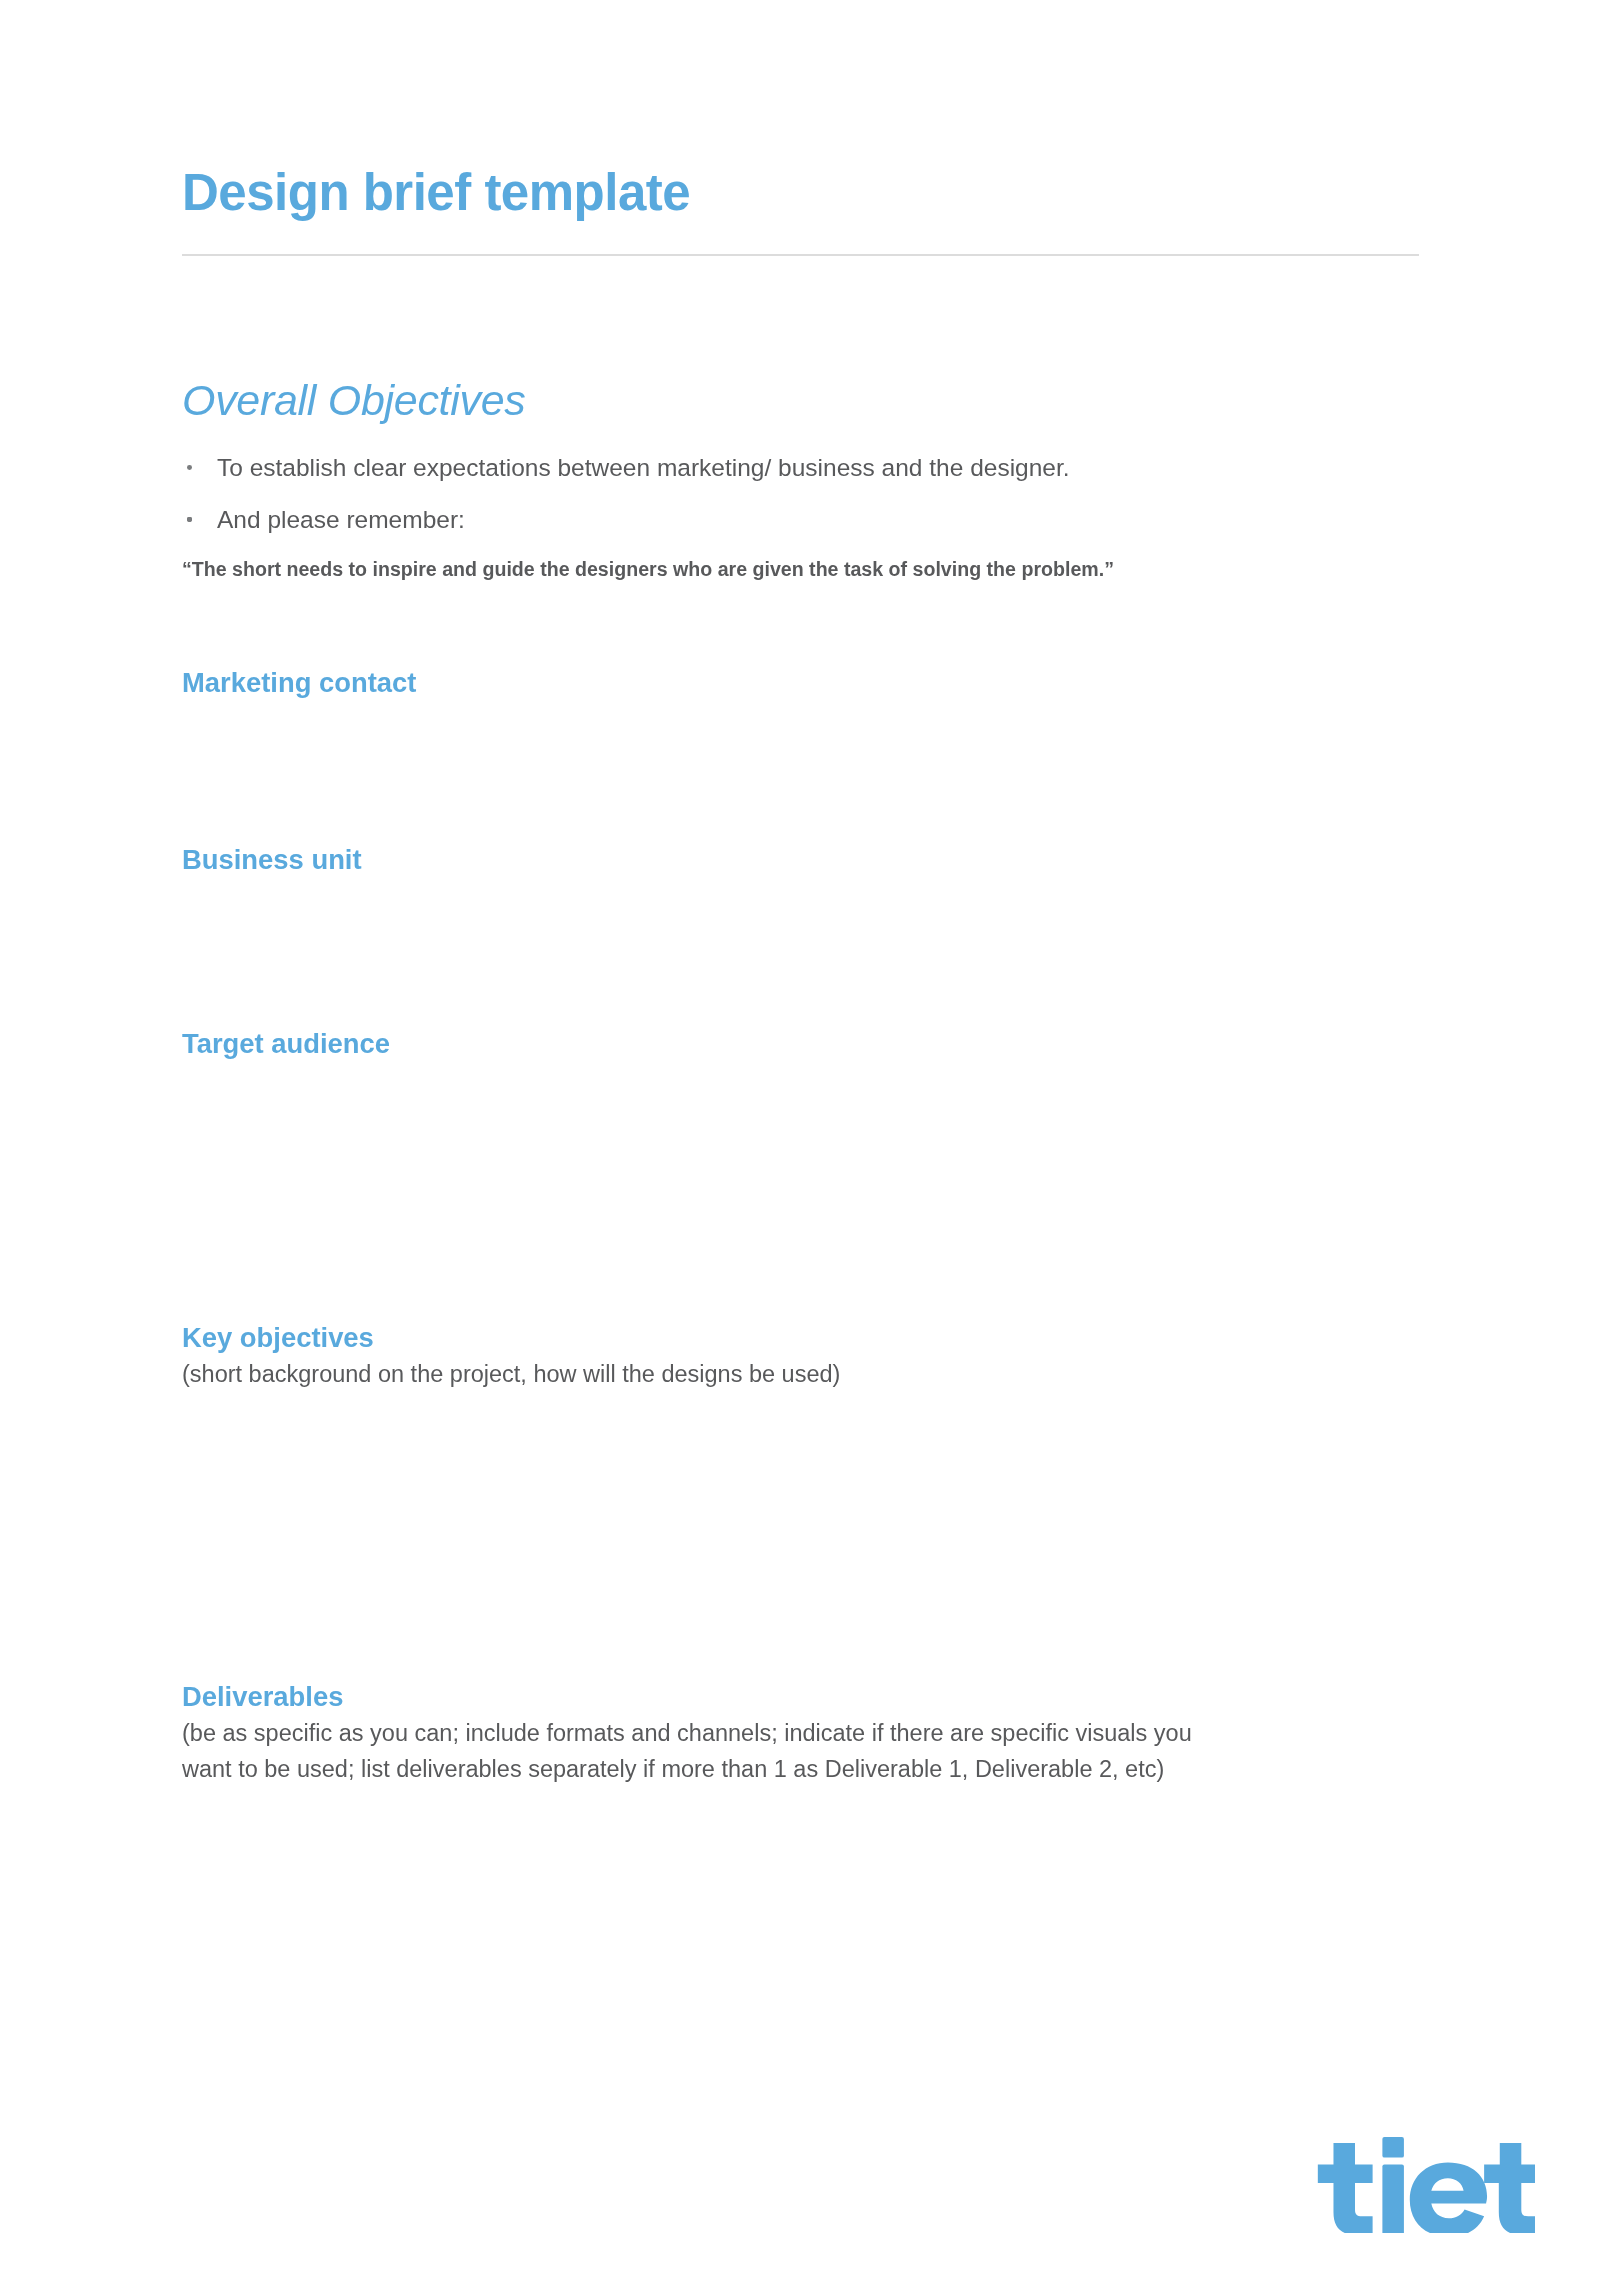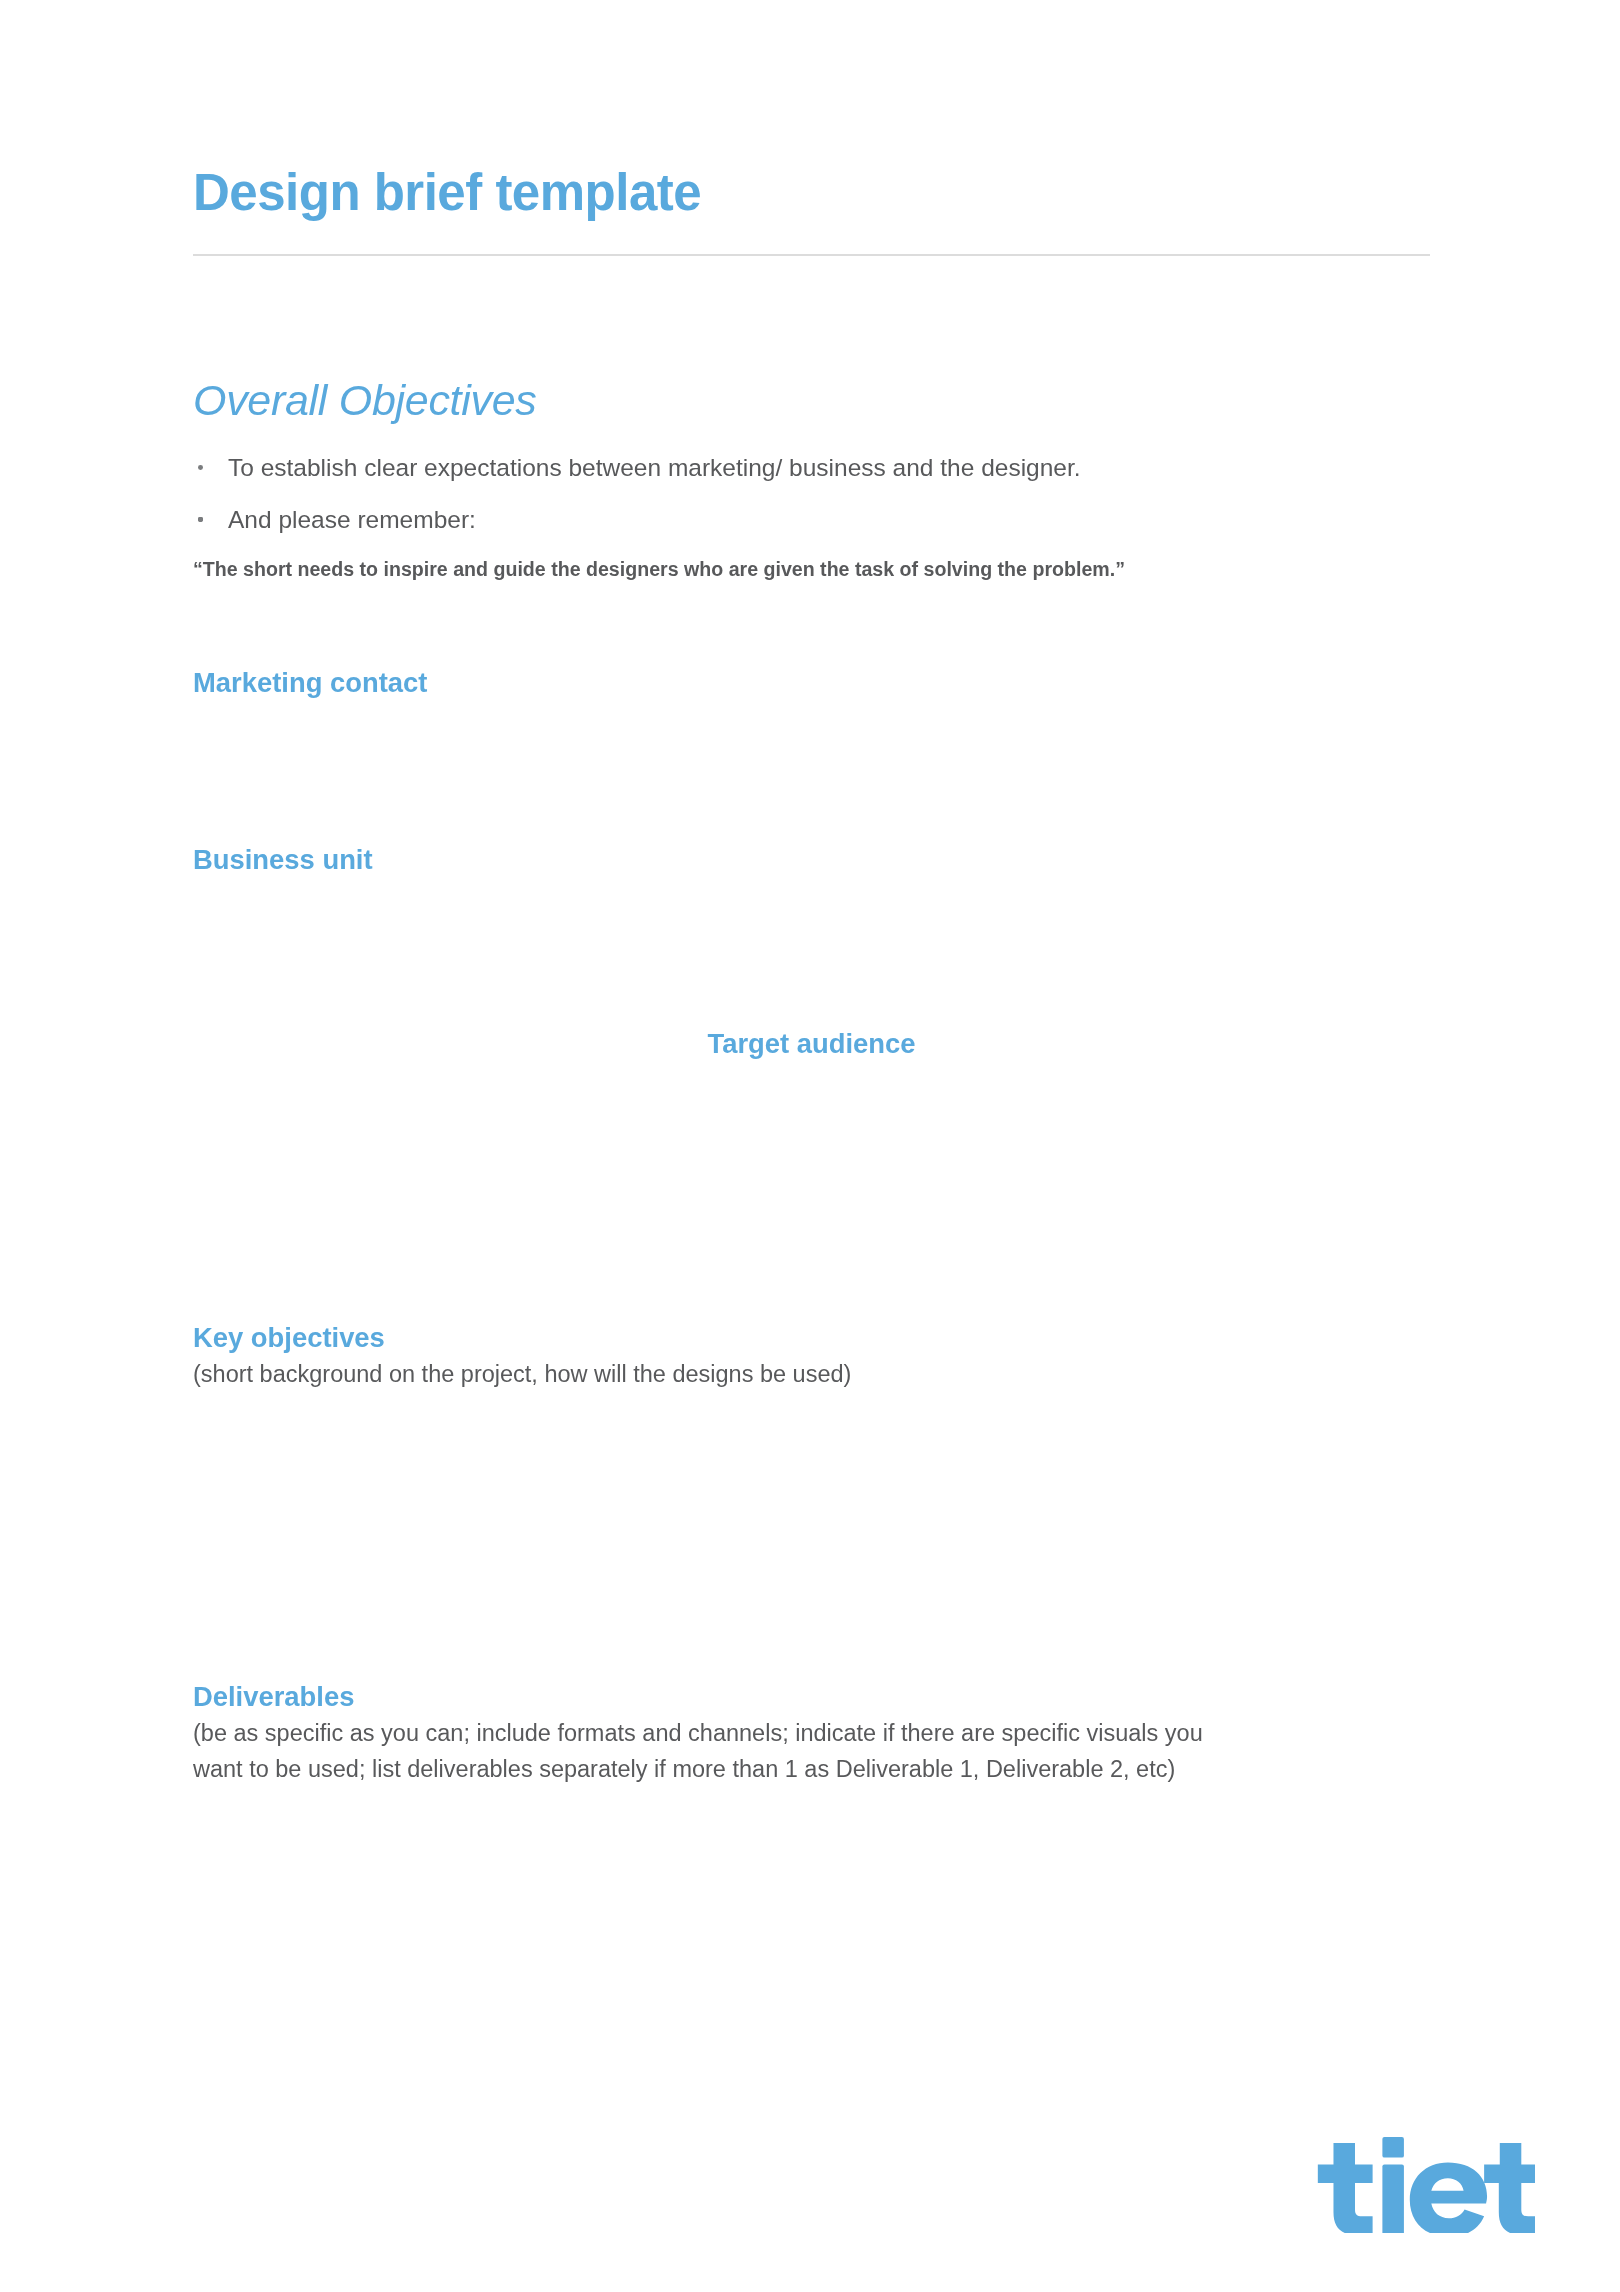--- a/index.html
+++ b/index.html
@@ -15,21 +15,21 @@
   .page {
     position: relative;
     width: 1620px;
     height: 2293px;
     background: #ffffff;
     overflow: hidden;
     box-sizing: border-box;
   }
   .content {
     position: absolute;
-    left: 193px;
+    left: 182px;
     top: 0;
     width: 1237px;
   }
 
   
   .doc-title {
     margin: 0;
     padding-top: 165px;
     font-size: 51px;
     font-weight: bold;
@@ -110,21 +110,21 @@
   .block-marketing-contact { padding-top: 84px; }
   .block-two-col {
     padding-top: 144px;
     display: flex;
     flex-direction: row;
     align-items: flex-start;
   }
   .col-left  { width: 635px; flex: 0 0 635px; }
   .col-right { flex: 1 1 auto; }
 
-  .block-target-audience { padding-top: 151px; text-align: center; }
+  .block-target-audience { padding-top: 151px; }
   .block-key-objectives  { padding-top: 262px; }
   .block-deliverables    { padding-top: 290px; }
 
   
   .logo {
     position: absolute;
     left: 1310px;
     top: 2135px;
     width: 225px;
     height: 98px;

